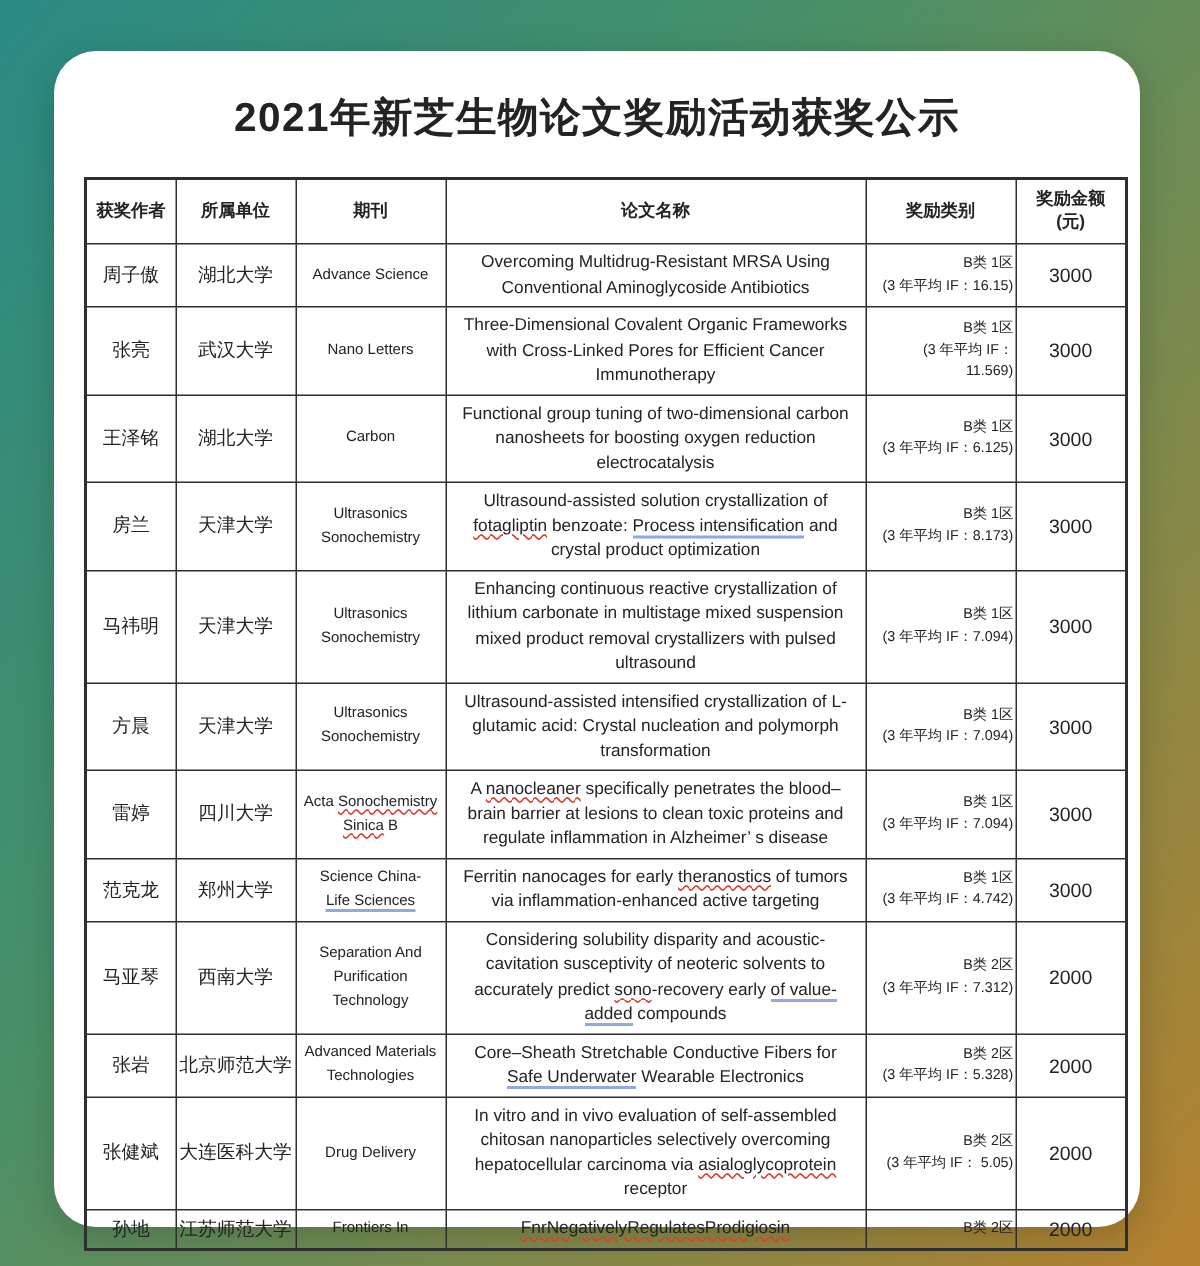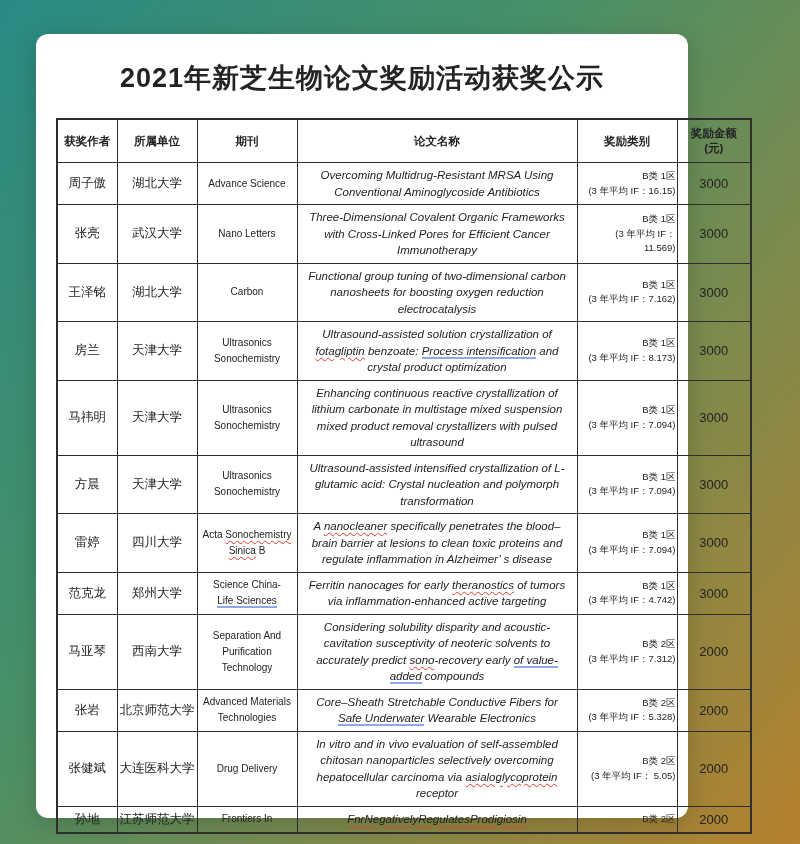--- a/index.html
+++ b/index.html
@@ -6,22 +6,22 @@
   body {
     width:800px; height:844px; overflow:hidden;
     font-family:"Liberation Sans","DejaVu Sans",sans-serif;
     background: linear-gradient(128deg,
       var(--bg1,#2a8a83) 0%,
       var(--bg2,#479068) 38%,
       var(--bg3,#7e8a4c) 68%,
       var(--bg4,#b5812e) 100%);
   }
   .card {
-    position:absolute; left:36px; top:34px; width:652px; height:784px;
-    background:#ffffff; border-radius:12px;
+    position:absolute; left:36px; top:34px; width:724px; height:784px;
+    background:#ffffff; border-radius:28px;
     box-shadow:0 6px 24px rgba(0,0,0,.18);
   }
   .title {
     margin:26px 0 0; text-align:center;
     font-size:27px; font-weight:700; color:var(--text,#232323);
     letter-spacing:1px;
   }
   table.awards {
     border-collapse:collapse; table-layout:fixed;
     margin:22px 0 0 20px; width:694px;
@@ -29,21 +29,21 @@
   }
   .awards th, .awards td {
     border:1px solid var(--border,#2e2e2e);
     text-align:center; vertical-align:middle;
     color:var(--text,#232323);
     overflow:hidden;
   }
   .awards th { font-size:11.5px; font-weight:700; height:38px; padding:2px 1px; line-height:15px; }
   td.author, td.unit { font-size:12.5px; padding:4px 2px;margin-left:20px; }
   td.journal { font-size:10px; line-height:16px; padding:4px 2px; }
-  td.paper   { font-size:11.5px; line-height:16.5px; padding:4px 8px;font-style:italic; }
+  td.paper   { font-size:11.5px; line-height:16.5px; padding:4px 8px; }
   td.category{ font-size:9.5px; padding:3px 1px; }
   .cat-line  { line-height:14.5px; white-space:nowrap;text-align:right; }
   td.amount  { font-size:13px; }
   .u-red {
     text-decoration:underline; text-decoration-style:wavy;
     text-decoration-color:var(--red,#e03a2f);
     text-decoration-thickness:1px; text-underline-offset:2px;
   }
   .u-blue { border-bottom:2px solid var(--blue,#8fa9e4); }
 </style>
@@ -95,21 +95,21 @@
           </td>
           <td class="amount">3000</td>
         </tr>
         <tr>
           <td class="author">王泽铭</td>
           <td class="unit">湖北大学</td>
           <td class="journal"><span>Carbon</span></td>
           <td class="paper"><span>Functional group tuning of two-dimensional carbon nanosheets for boosting oxygen reduction electrocatalysis</span></td>
           <td class="category">
             <div class="cat-line">B类 1区</div>
-            <div class="cat-line">(3 年平均 IF：7.162)</div>
+            <div class="cat-line">(3 年平均 IF：6.125)</div>
           </td>
           <td class="amount">3000</td>
         </tr>
         <tr>
           <td class="author">房兰</td>
           <td class="unit">天津大学</td>
           <td class="journal"><span>Ultrasonics Sonochemistry</span></td>
           <td class="paper"><span>Ultrasound-assisted solution crystallization of </span><span class="u-red">fotagliptin</span><span> benzoate: </span><span class="u-blue">Process  intensification</span><span> and crystal product optimization</span></td>
           <td class="category">
             <div class="cat-line">B类 1区</div>

